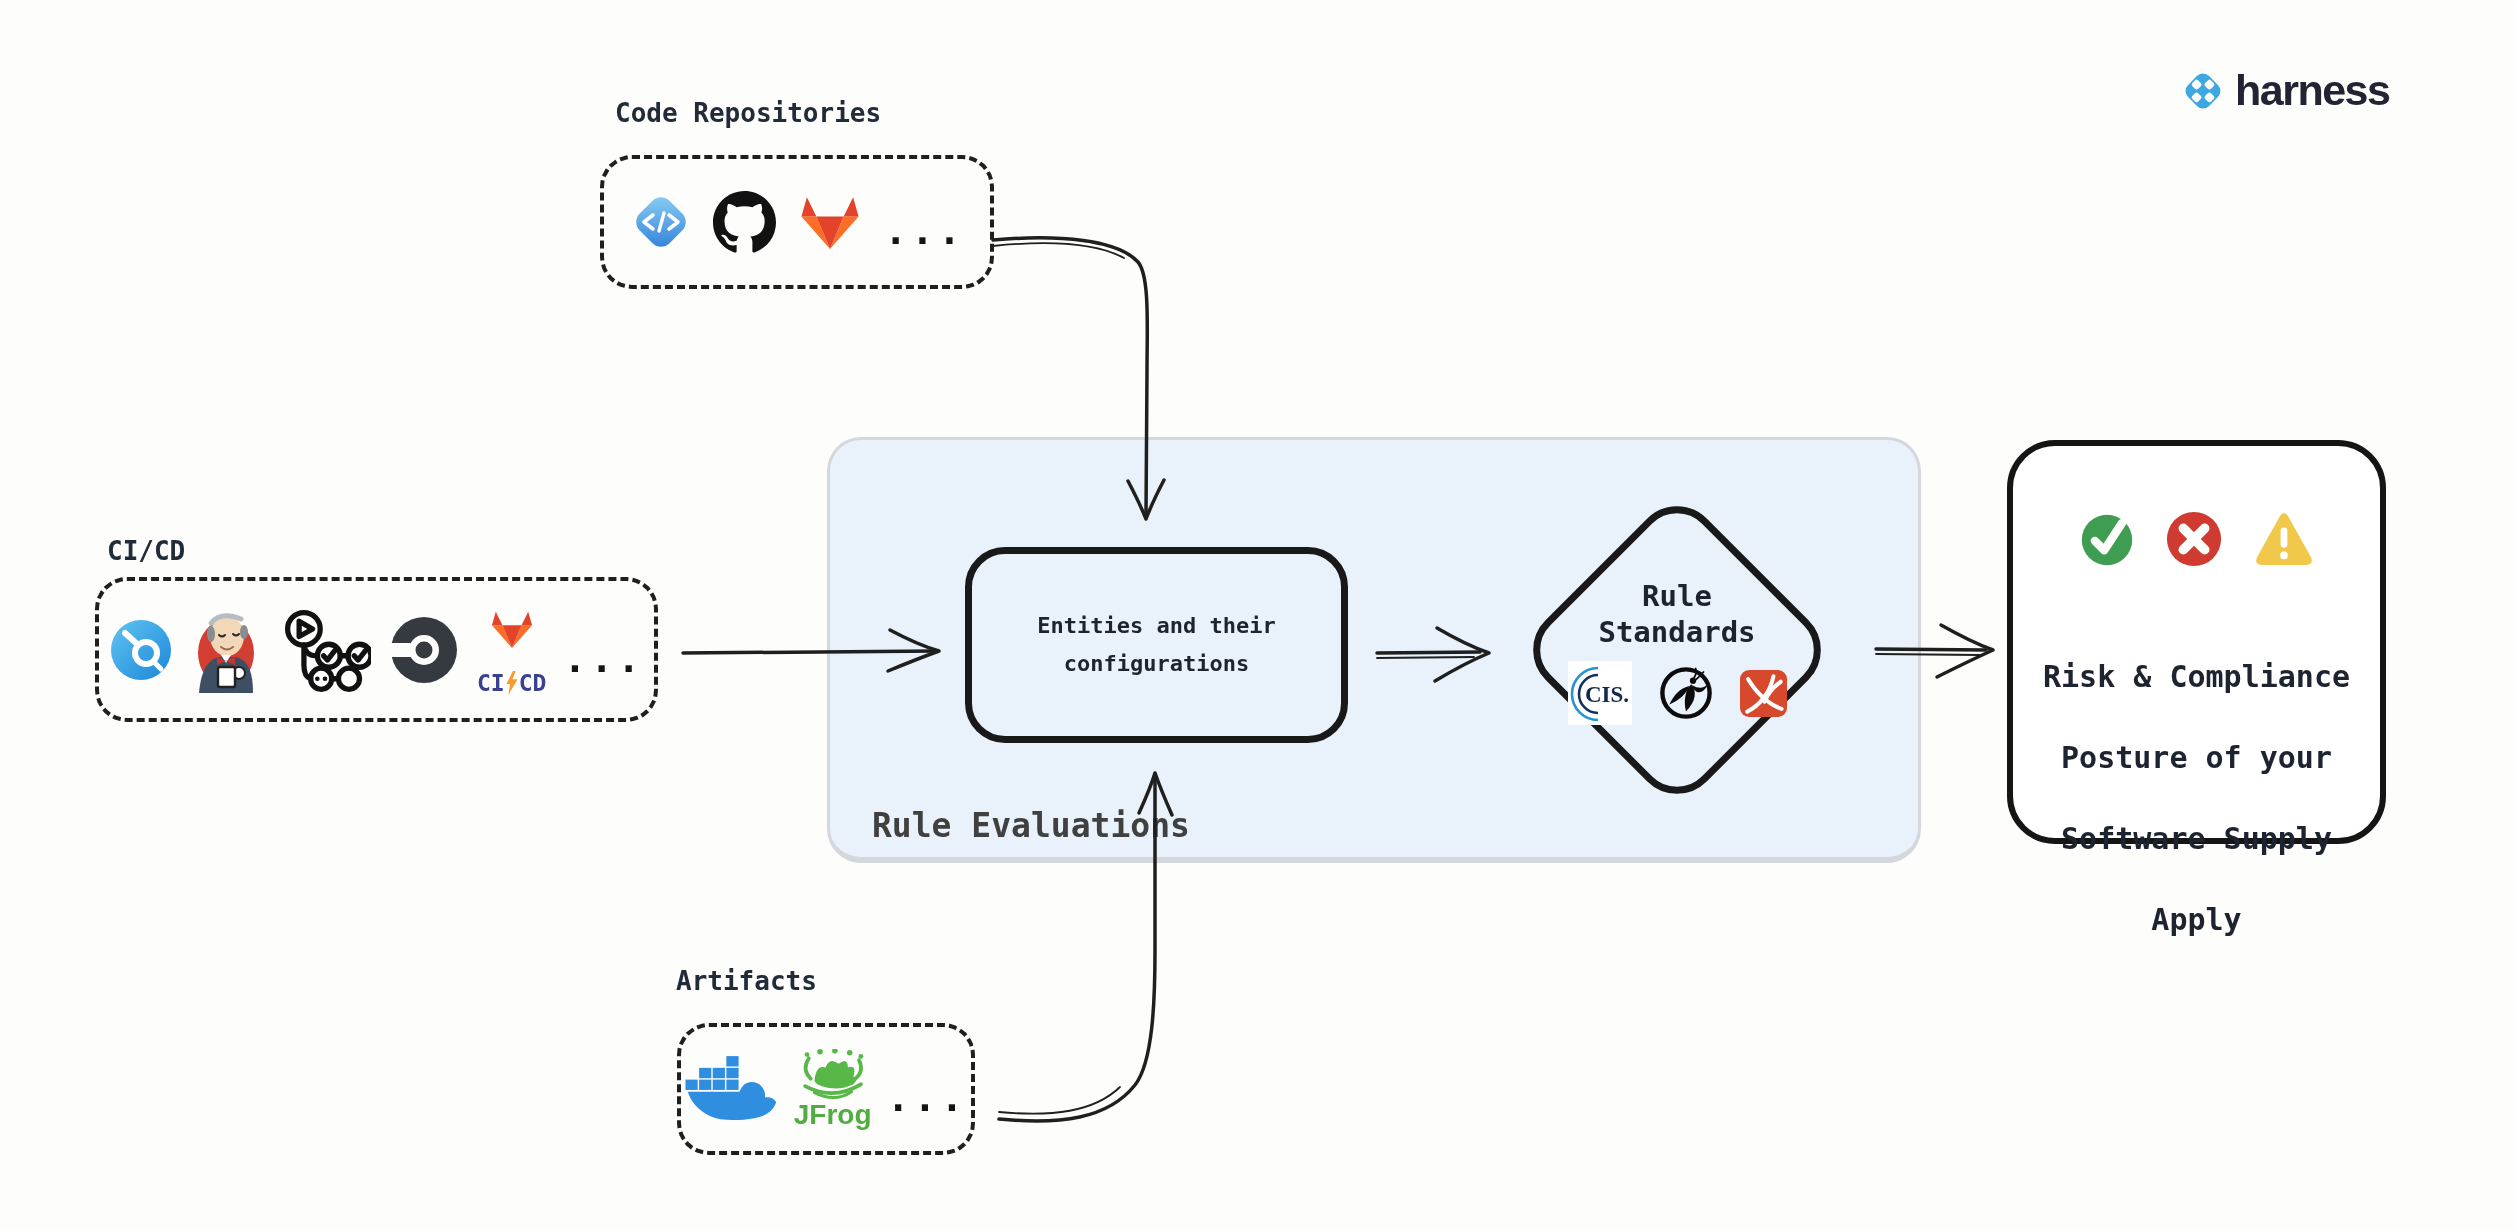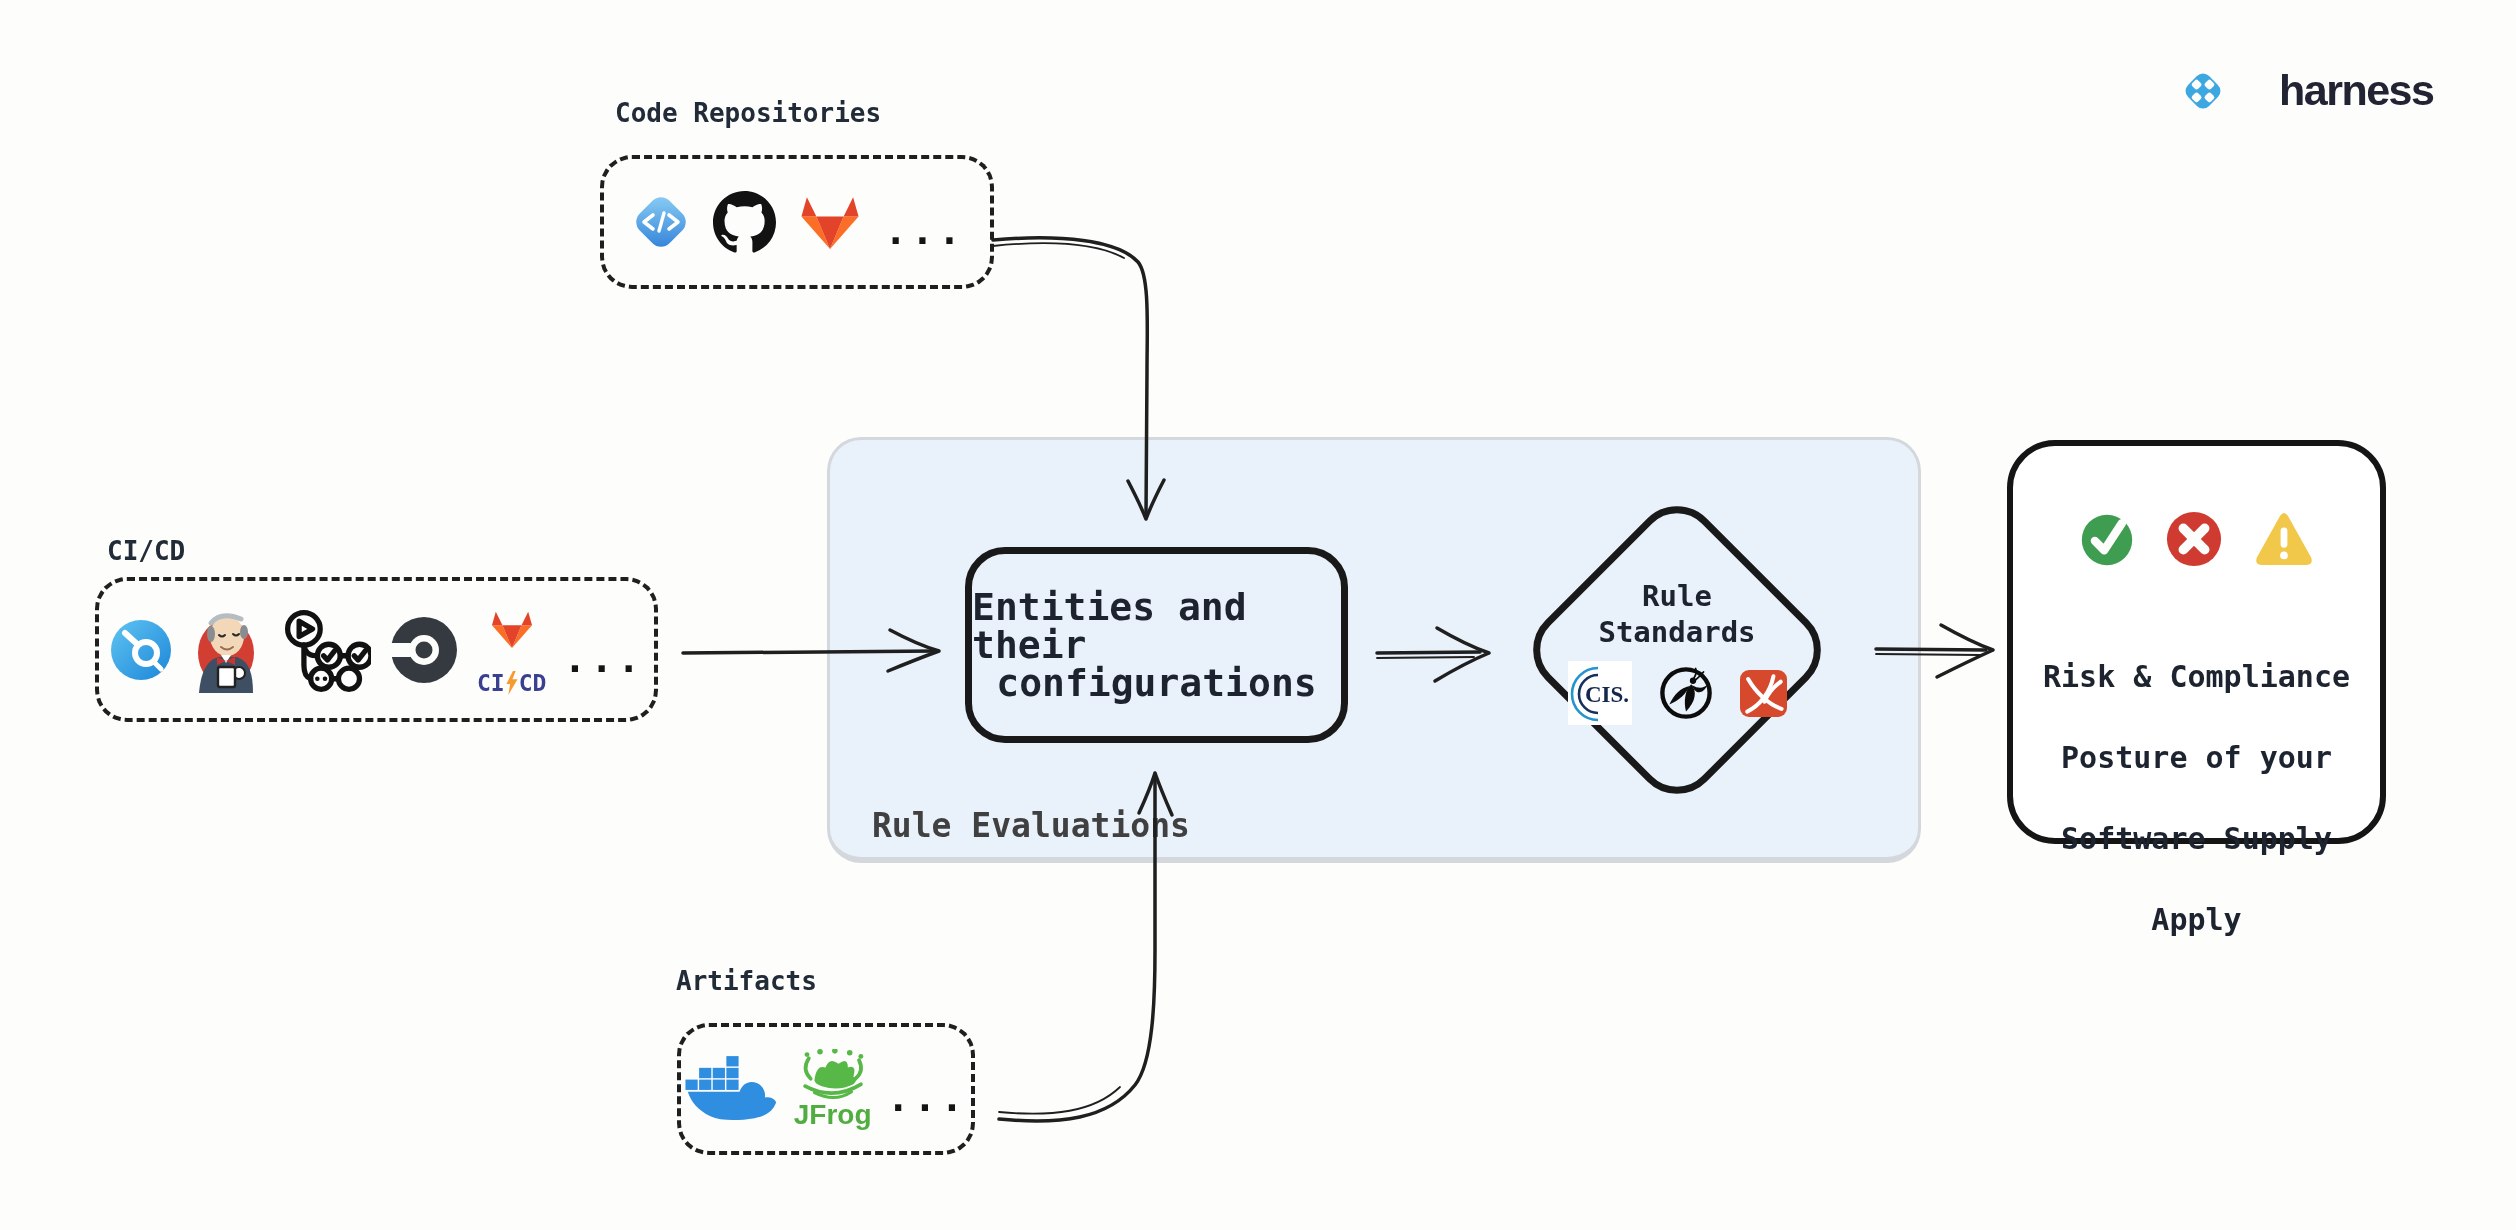--- a/index.html
+++ b/index.html
@@ -11,37 +11,37 @@
   .dashed-box{position:absolute;border:4px dashed #1f1f1f;border-radius:32px;
       display:flex;align-items:center;justify-content:center;box-sizing:border-box;}
   .more{font-size:38px;font-weight:700;color:#141414;letter-spacing:4px;line-height:1;
         align-self:center;margin-top:18px;font-family:"DejaVu Sans Mono",monospace;}
   .panel{position:absolute;left:827px;top:437px;width:1094px;height:426px;background:#e9f1fb;
       border:3px solid #d4d8dc;border-bottom-width:6px;border-radius:34px;box-sizing:border-box;}
   .panel-label{position:absolute;left:42px;top:366px;font-size:33px;color:#404040;}
   .entities{position:absolute;left:965px;top:547px;width:383px;height:196px;background:#e9f1fb;
       border:7px solid #191919;border-radius:40px;box-sizing:border-box;
       display:flex;flex-direction:column;align-items:center;justify-content:center;}
-  .entities div{font-size:38px;line-height:38px;color:#1d2430;}
+  .entities div{font-size:22px;line-height:38px;color:#1d2430;}
   .diamond{position:absolute;left:1563px;top:536px;width:228px;height:228px;background:#e9f1fb;
       border:7px solid #191919;border-radius:42px;transform:rotate(45deg);box-sizing:border-box;}
   .apply-text{position:absolute;left:1560px;top:578px;width:234px;text-align:center;
       font-size:29px;line-height:36px;color:#1d2430;}
   .standards-icons{position:absolute;left:1560px;top:661px;width:234px;display:flex;
       align-items:center;justify-content:center;gap:26px;}
   .cis-box{width:64px;height:64px;background:#ffffff;display:flex;align-items:center;justify-content:center;}
   .result{position:absolute;left:2007px;top:440px;width:379px;height:404px;background:#ffffff;
       border:6px solid #151515;border-radius:48px;box-sizing:border-box;}
   .result-icons{position:absolute;left:0;top:64px;width:100%;display:flex;justify-content:center;
       align-items:center;gap:30px;}
   .result-text{position:absolute;left:0;top:168px;width:100%;text-align:center;}
   .result-text div{font-size:30px;line-height:37px;color:#1d2430;margin-top:44px;}
   .brand{position:absolute;left:2180px;top:66px;display:flex;align-items:center;gap:9px;}
   .brand span{font-family:"Liberation Sans",sans-serif;font-weight:700;font-size:43px;
-      letter-spacing:-1.5px;color:#222433;margin-left:44px;}
+      letter-spacing:-1.5px;color:#222433;}
   .glci-wrap{display:flex;flex-direction:column;align-items:center;gap:20px;margin-top:6px;}
   .glci-text{display:flex;align-items:center;gap:1px;font-size:23px;font-weight:700;color:#3a3f8f;}
   .jfrog-wrap{display:flex;flex-direction:column;align-items:center;}
   .jfrog-text{font-family:"Liberation Sans",sans-serif;font-weight:700;font-size:28px;color:#51ad42;line-height:1;}
   svg{display:block;}
   #arrows{position:absolute;left:0;top:0;z-index:6;pointer-events:none;}
 </style>
 </head>
 <body>
 

